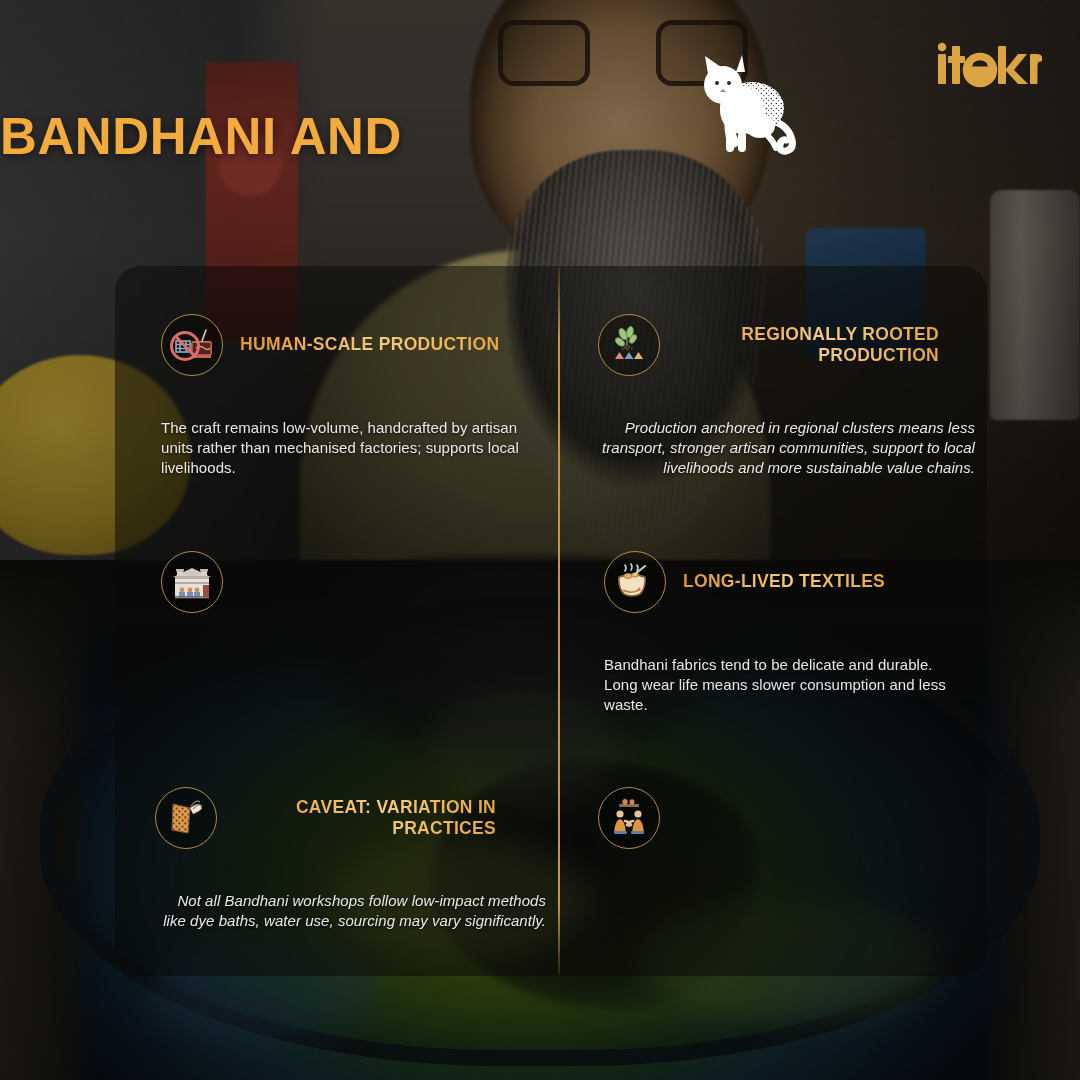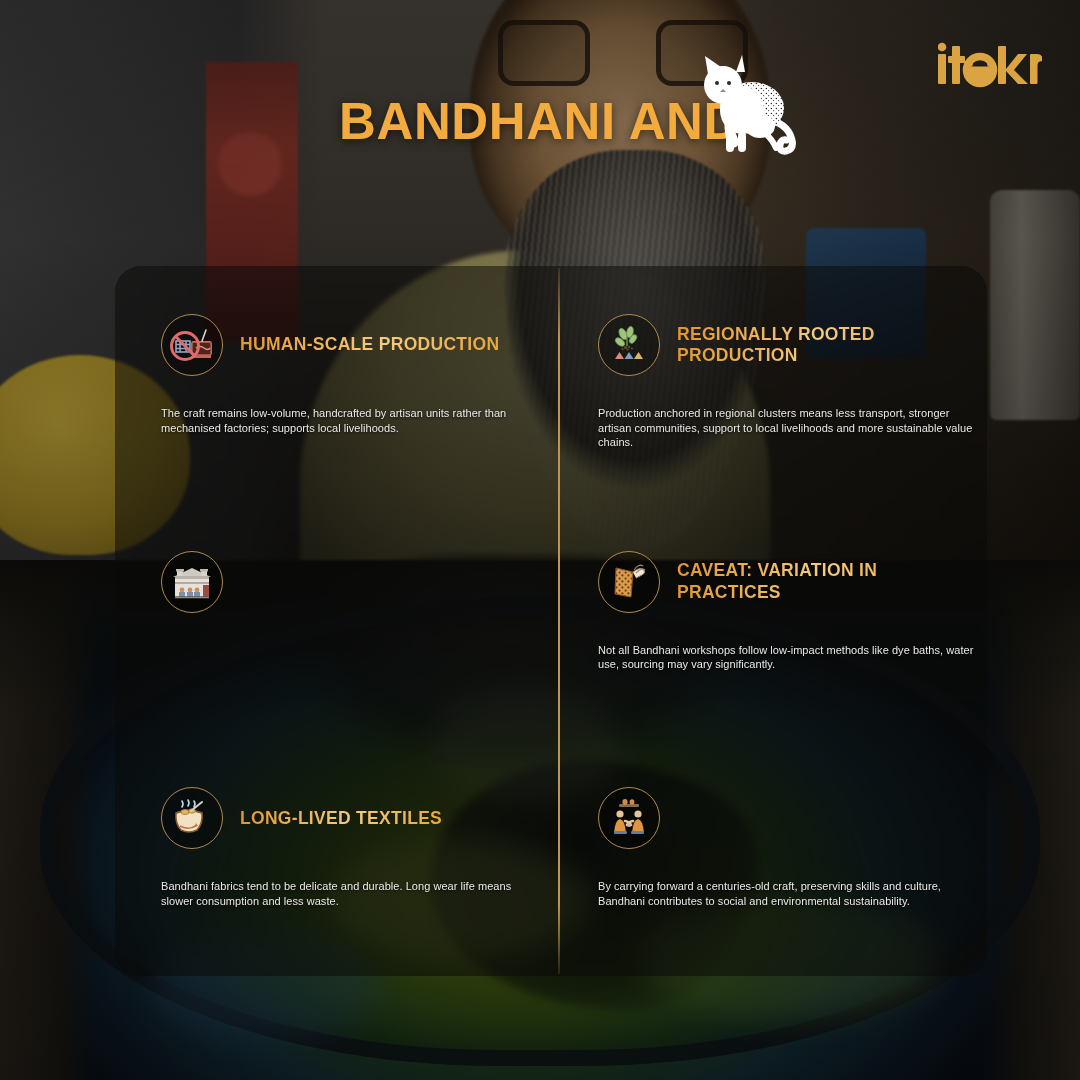--- a/index.html
+++ b/index.html
@@ -144,22 +144,22 @@
   .logo {
     position:absolute; right:38px; top:42px;
     color:#d9a441; letter-spacing:-1.5px;
     font-size:42px; font-weight:700; line-height:1;
     display:flex; align-items:center;
   }
   .logo svg { display:block; }
 
   
   .title-wrap {
-    position:absolute; left:0; top:93px; width:1080px;
-    text-align:center; pointer-events:none;
+    position:absolute; left:0; top:108px; width:1080px;
+    text-align:left; pointer-events:none;
   }
   .title-line {
     display:block;
     font-size:51px; font-weight:800; letter-spacing:.6px; line-height:1.12;
     color:#f2ab3c;
     text-shadow:0 2px 10px rgba(0,0,0,.55);
   }
   .cat {
     position:absolute; left:690px; top:52px; width:118px; height:105px;
   }
@@ -177,21 +177,21 @@
   }
 
   
   .grid {
     position:absolute; left:123px; top:266px; width:872px; height:710px;
     display:grid;
     grid-template-columns:443px 429px;
     grid-template-rows:repeat(3, 1fr);
   }
   .cell { position:relative; padding:48px 34px 0 38px; }
-  .cell.right { padding-left:32px; padding-right:20px; }
+  .cell.right { padding-left:32px; padding-right:20px;text-align:right; }
 
   .cell-head { display:flex; align-items:center; gap:17px; }
 
   .icon-circle {
     flex:0 0 auto;
     width:62px; height:62px; border-radius:50%;
     border:1.5px solid #b08a4c;
     background:rgba(0,0,0,.32);
     display:flex; align-items:center; justify-content:center;
     overflow:hidden;
@@ -204,28 +204,28 @@
     color:#eeae47;
     background:linear-gradient(95deg,#e3952e 0%,#f6cb80 55%,#e8a63c 100%);
     -webkit-background-clip:text; background-clip:text;
     -webkit-text-fill-color:transparent;
     text-shadow:none;
     max-width:268px;
   }
   .cell.right .cell-title { max-width:262px; }
 
   .cell-body {
-    margin-top:30px;
-    font-size:11px; line-height:1.34;
+    margin-top:42px;
+    font-size:15px; line-height:1.34;
     color:#e9e9e7;
     letter-spacing:.05px;
     text-shadow:0 1px 3px rgba(0,0,0,.75);
     max-width:390px;
   }
-  .cell.right .cell-body { max-width:405px; }
+  .cell.right .cell-body { max-width:405px;font-style:italic; }
 </style>
 </head>
 <body>
 
 <div id="stage">
 
   <div class="bg">
     <div class="bg-top"></div>
     <div class="bg-can"></div>
     <div class="bg-yellowtub"></div>
@@ -388,20 +388,45 @@
                 <rect x="18" y="33" width="6" height="5"></rect>
                 <rect x="25" y="33" width="6" height="5"></rect>
             </g>
             <rect x="6" y="37.5" width="34" height="1.8" fill="#8d8strokes"></rect>
             <rect x="6" y="37.5" width="34" height="1.8" fill="#8d877d"></rect>
           </svg>
         </span>
       </div>
     </div>
 
+    <div class="cell">
+      <div class="cell-head">
+        <span class="icon-circle">
+          <svg width="46" height="46" viewBox="0 0 46 46">
+            <g fill="none" stroke="#bcd8e8" stroke-width="1.6" stroke-linecap="round">
+              <path d="M13 12 q2 -3 0 -6"></path>
+              <path d="M19 11 q2 -3 0 -6"></path>
+              <path d="M25 12 q2 -3 0 -6"></path>
+            </g>
+            <path d="M7 18 q13 -5 26 0 q1 11 -5 17 q-8 4 -16 0 q-6 -6 -5 -17 Z" fill="#f3e1c4" stroke="#8a5a2e" stroke-width="1.6"></path>
+            <path d="M7 18 q13 -5 26 0" fill="none" stroke="#8a5a2e" stroke-width="1.8"></path>
+            <g fill="#e0b45c" stroke="#a87a32" stroke-width=".8">
+              <ellipse cx="16" cy="17" rx="4" ry="2.6"></ellipse>
+              <ellipse cx="23" cy="16" rx="3.4" ry="2.2"></ellipse>
+            </g>
+            <path d="M22 16 L33 7" stroke="#d6cfc0" stroke-width="2" stroke-linecap="round"></path>
+            <path d="M11 31 q9 5 17 -1" fill="none" stroke="#c4794a" stroke-width="1.6"></path>
+            <path d="M27 28 l2 3 l-3.5 1 z" fill="#c4794a"></path>
+          </svg>
+        </span>
+        <span class="cell-title">LONG-LIVED TEXTILES</span>
+      </div>
+      <p class="cell-body">Bandhani fabrics tend to be delicate and durable. Long wear life means slower consumption and less waste.</p>
+    </div>
+
     <div class="cell right">
       <div class="cell-head">
         <span class="icon-circle">
           <svg width="46" height="46" viewBox="0 0 46 46">
             <defs>
               <pattern id="bandhani" width="6" height="6" patternUnits="userSpaceOnUse">
                 <rect width="6" height="6" fill="#d89c4a"></rect>
                 <circle cx="1.6" cy="1.6" r="1.1" fill="#6d3b1c"></circle>
                 <circle cx="4.4" cy="4.4" r="1.1" fill="#6d3b1c"></circle>
               </pattern>
@@ -410,45 +435,20 @@
             <path d="M27 13 q8 -6 11 -2 q2 3 -2 5 l-6 3" fill="#f0e6d6" stroke="#9c8a72" stroke-width="1"></path>
             <path d="M28 11 q5 -7 9 -4" fill="none" stroke="#9c8a72" stroke-width="1.2"></path>
             <path d="M30 14 q6 -6 9 -3" fill="none" stroke="#9c8a72" stroke-width="1.2"></path>
           </svg>
         </span>
         <span class="cell-title">CAVEAT: VARIATION IN PRACTICES</span>
       </div>
       <p class="cell-body">Not all Bandhani workshops follow low-impact methods like dye baths, water use, sourcing may vary significantly.</p>
     </div>
 
-    <div class="cell">
-      <div class="cell-head">
-        <span class="icon-circle">
-          <svg width="46" height="46" viewBox="0 0 46 46">
-            <g fill="none" stroke="#bcd8e8" stroke-width="1.6" stroke-linecap="round">
-              <path d="M13 12 q2 -3 0 -6"></path>
-              <path d="M19 11 q2 -3 0 -6"></path>
-              <path d="M25 12 q2 -3 0 -6"></path>
-            </g>
-            <path d="M7 18 q13 -5 26 0 q1 11 -5 17 q-8 4 -16 0 q-6 -6 -5 -17 Z" fill="#f3e1c4" stroke="#8a5a2e" stroke-width="1.6"></path>
-            <path d="M7 18 q13 -5 26 0" fill="none" stroke="#8a5a2e" stroke-width="1.8"></path>
-            <g fill="#e0b45c" stroke="#a87a32" stroke-width=".8">
-              <ellipse cx="16" cy="17" rx="4" ry="2.6"></ellipse>
-              <ellipse cx="23" cy="16" rx="3.4" ry="2.2"></ellipse>
-            </g>
-            <path d="M22 16 L33 7" stroke="#d6cfc0" stroke-width="2" stroke-linecap="round"></path>
-            <path d="M11 31 q9 5 17 -1" fill="none" stroke="#c4794a" stroke-width="1.6"></path>
-            <path d="M27 28 l2 3 l-3.5 1 z" fill="#c4794a"></path>
-          </svg>
-        </span>
-        <span class="cell-title">LONG-LIVED TEXTILES</span>
-      </div>
-      <p class="cell-body">Bandhani fabrics tend to be delicate and durable. Long wear life means slower consumption and less waste.</p>
-    </div>
-
     <div class="cell right">
       <div class="cell-head">
         <span class="icon-circle">
           <svg width="46" height="46" viewBox="0 0 46 46">
             <rect x="13" y="9" width="20" height="3" rx="1" fill="#8a6a45"></rect>
             <g fill="#cf8b4e">
               <ellipse cx="19" cy="7" rx="2.6" ry="3"></ellipse>
               <ellipse cx="26" cy="7" rx="2.4" ry="2.8"></ellipse>
             </g>
             <g>
@@ -460,17 +460,16 @@
             <g>
               <circle cx="32" cy="19" r="3.6" fill="#e6c49a"></circle>
               <path d="M26 38 q1 -13 6 -14 q5 1 6 14 z" fill="#e0943c"></path>
               <path d="M27 26 q-5 1 -6 4" fill="none" stroke="#e6c49a" stroke-width="2.6" stroke-linecap="round"></path>
               <rect x="25" y="36" width="13" height="3" rx="1.2" fill="#5d7fa6"></rect>
             </g>
             <path d="M20 30 q3 -3 6 0 q-3 4 -6 0 z" fill="#cbbda6"></path>
           </svg>
         </span>
       </div>
-      <p class="cell-body">By carrying forward a centuries-old craft, preserving skills and culture, Bandhani contributes to social and environmental sustainability.</p>
     </div>
 
   </div>
 </div>
 
 </body></html>

